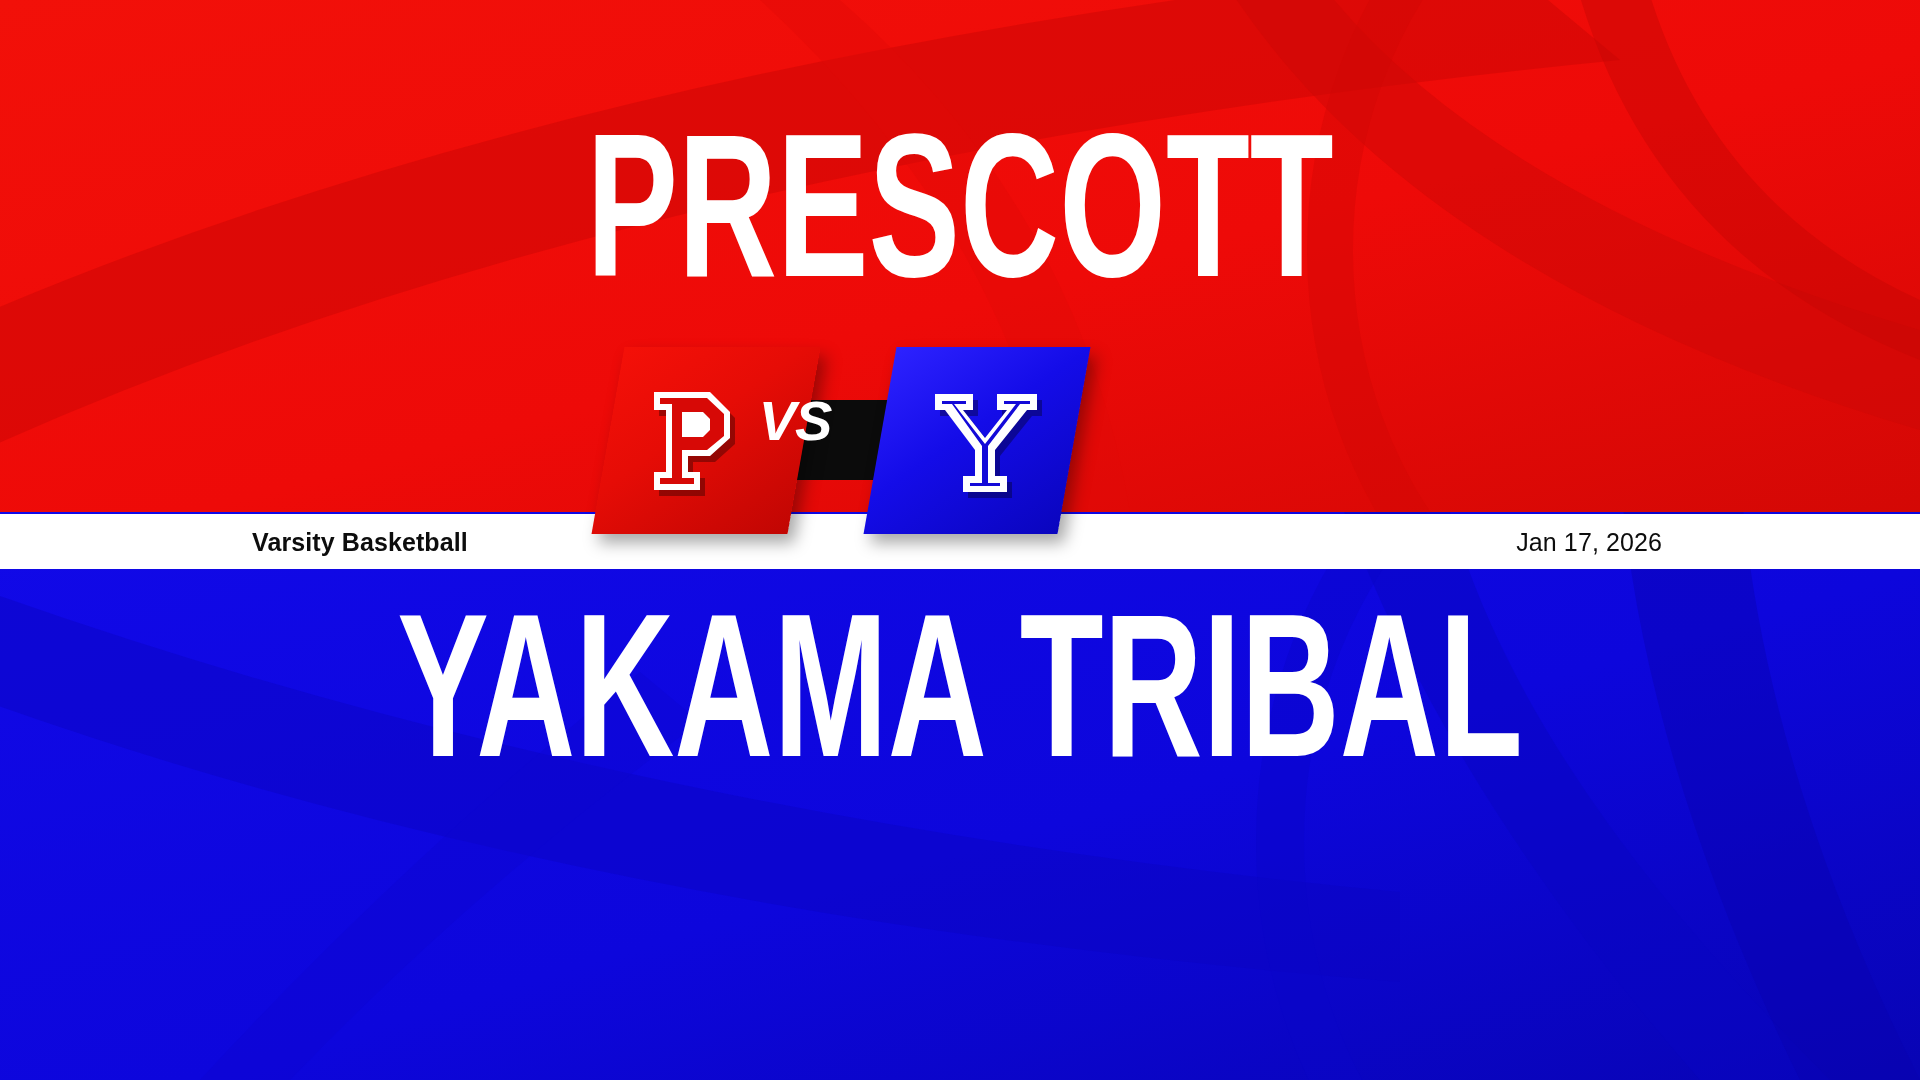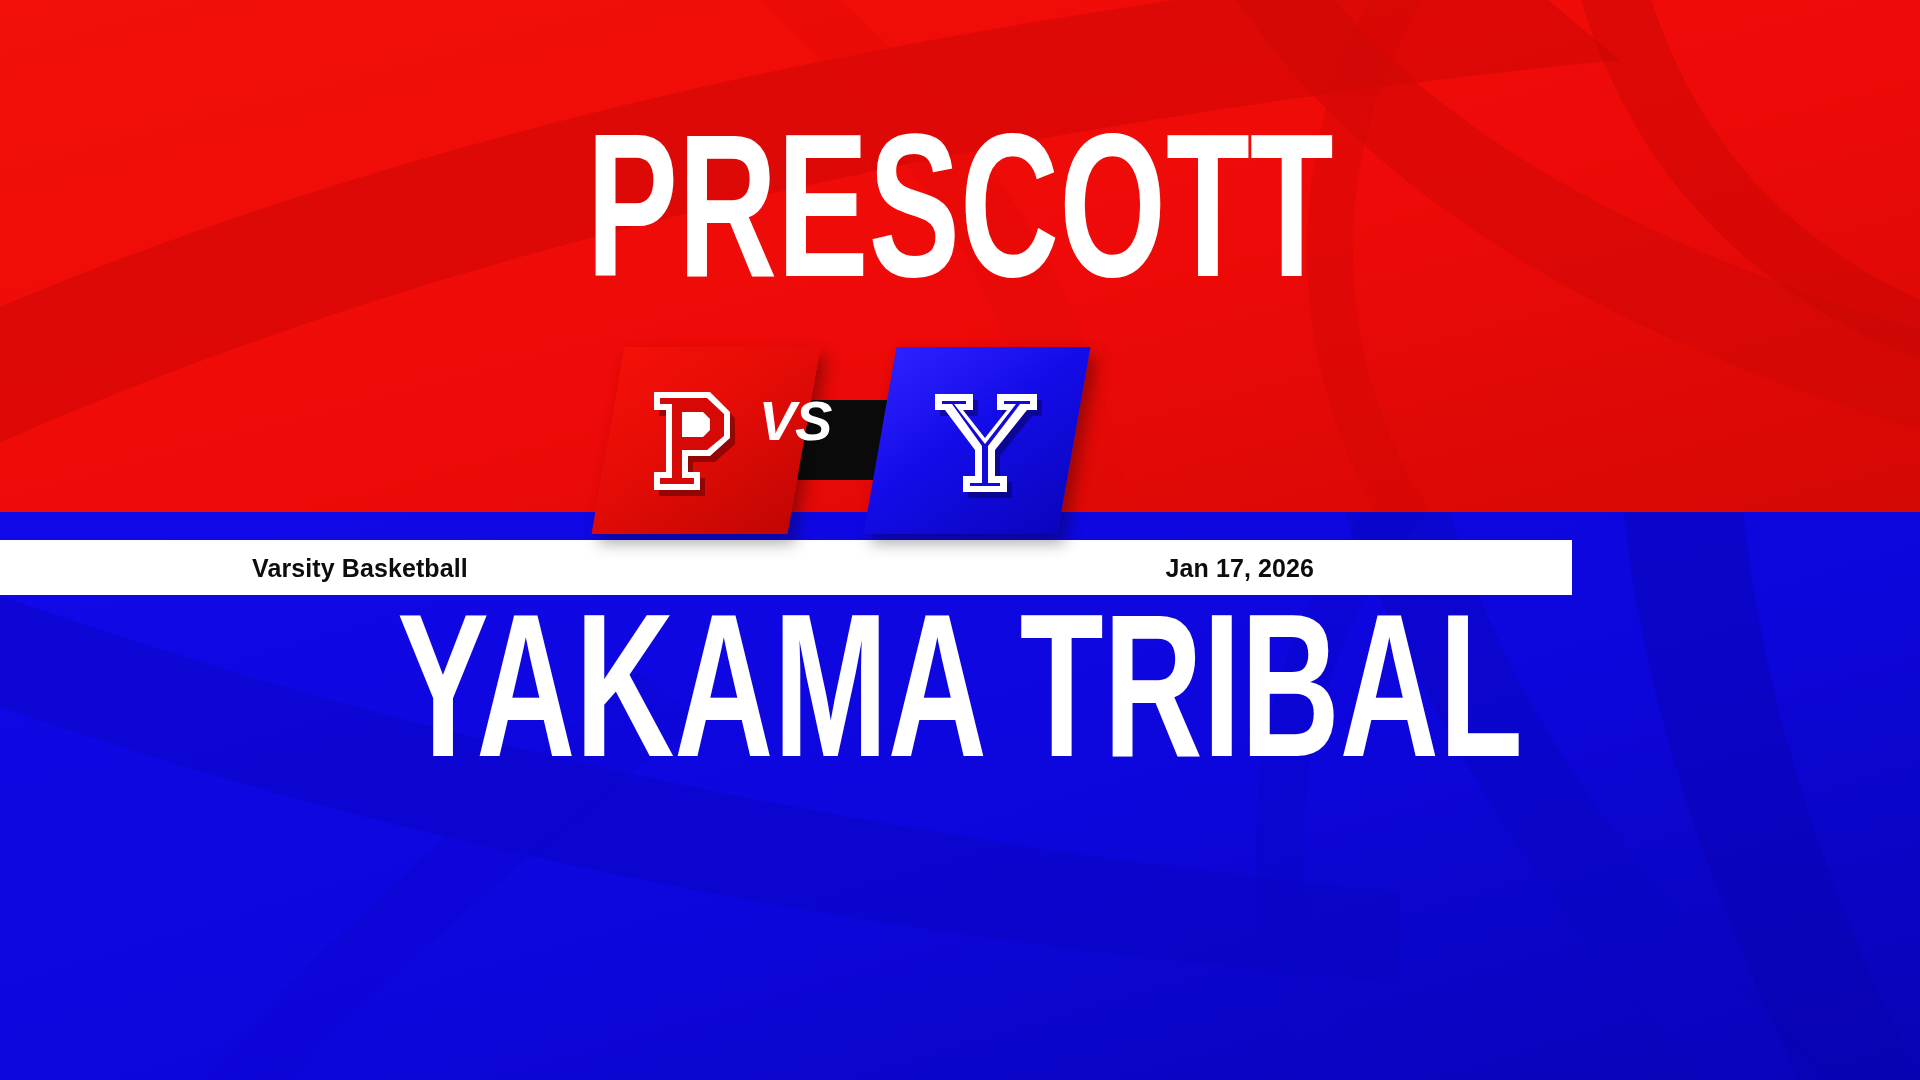--- a/index.html
+++ b/index.html
@@ -10,32 +10,32 @@
 
   
   .half { position:absolute; left:0; width:1920px; }
   #top-half    { top:0;     height:512px; background:#EE0A08; }
   #bottom-half { top:512px; height:568px; background:#0D06DC; }
 
   .bg-svg { position:absolute; inset:0; width:100%; height:100%; }
 
   
   #info-bar {
-    position:absolute; left:0; top:540px; width:1572px; height:55px;
+    position:absolute; left:0; top:514px; width:1920px; height:55px;
     background:#FFFFFF; z-index:4;
     display:flex; align-items:center;
   }
   #sport-label {
     position:absolute; left:252px; top:50%; transform:translateY(-50%);
     font-size:25px; font-weight:bold; color:#0D0D0D;
     letter-spacing:0.1px; white-space:nowrap;
   }
   #game-date {
     position:absolute; right:258px; top:50%; transform:translateY(-50%);
-    font-size:25px; font-weight:bold; color:#0D0D0D;
+    font-size:25px; font-weight:normal; color:#0D0D0D;
     letter-spacing:0.1px; white-space:nowrap;
   }
 
   
   .wordmark {
     position:absolute; left:0; width:1920px; text-align:center;
     color:#FFFFFF; font-weight:bold; white-space:nowrap;
     font-family:"Liberation Sans Narrow","Liberation Sans",sans-serif;
     transform-origin:center center; z-index:3;
     line-height:1;

